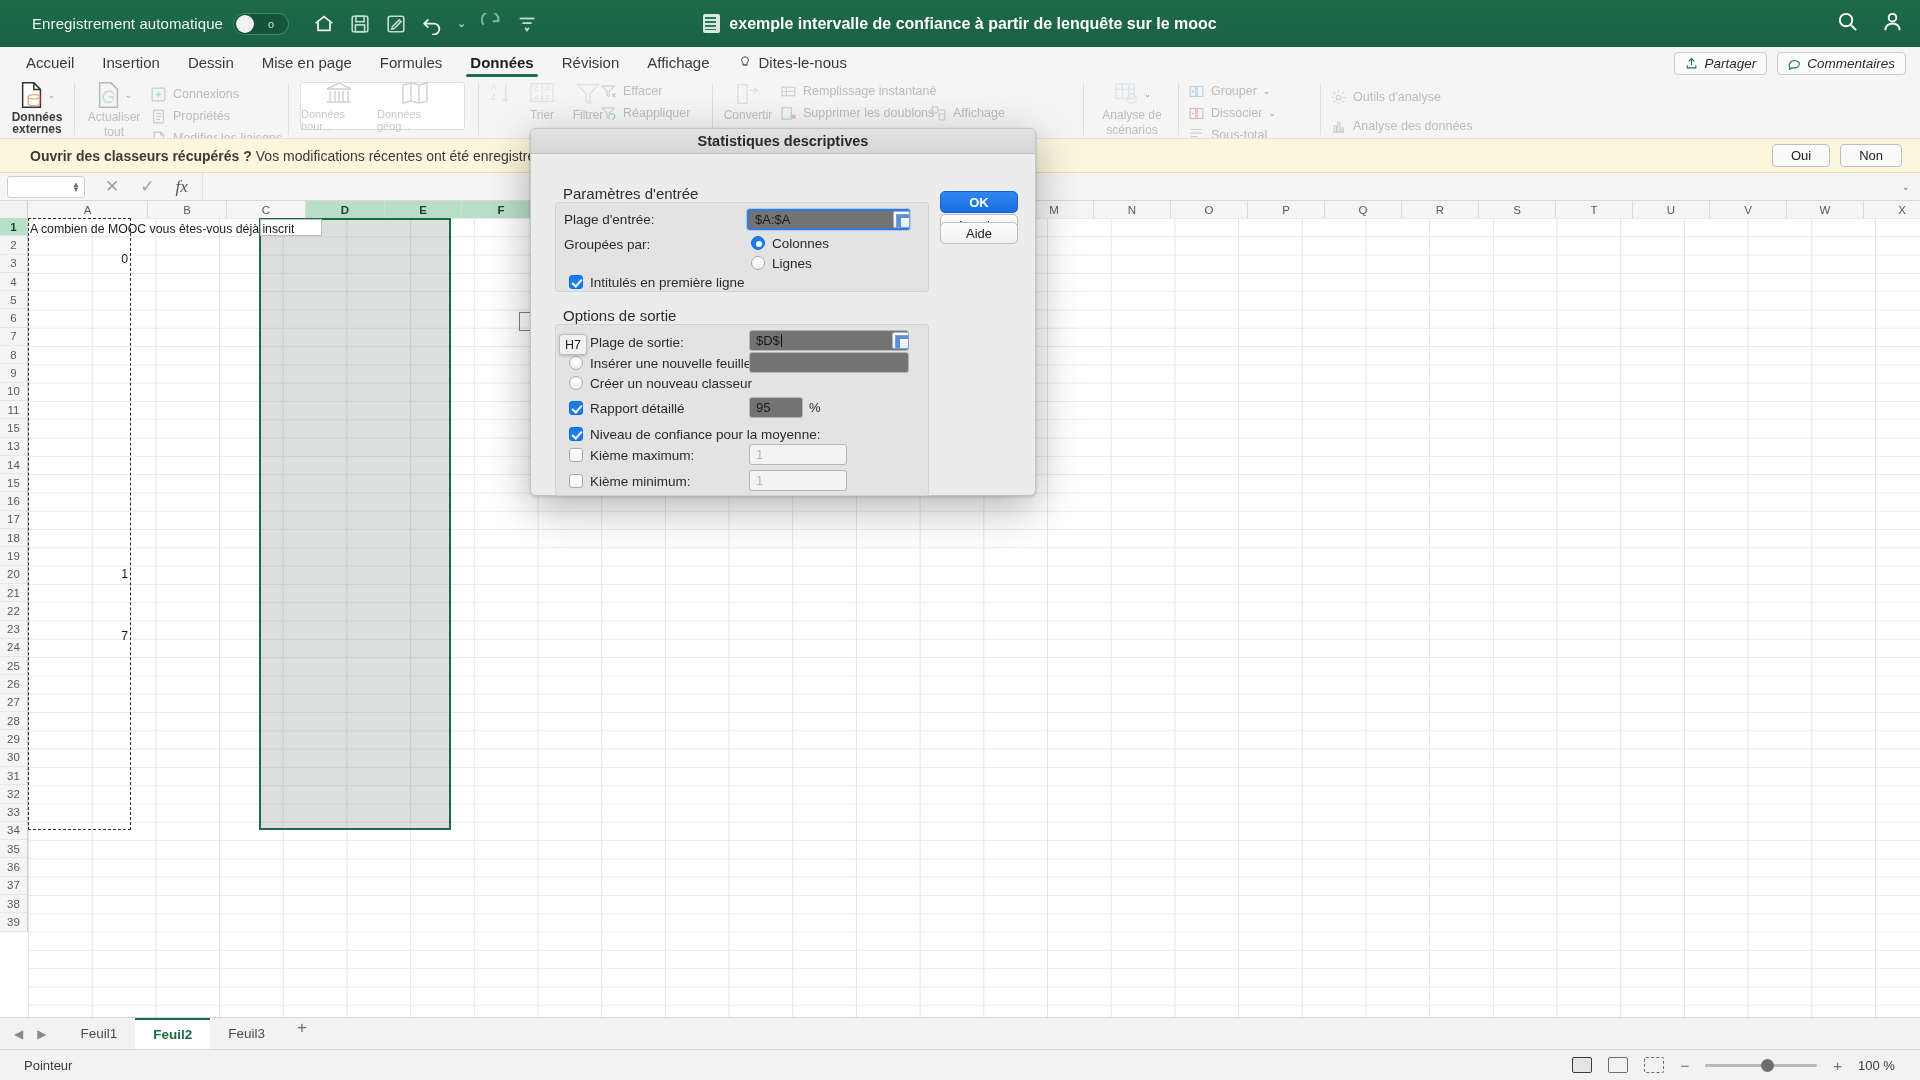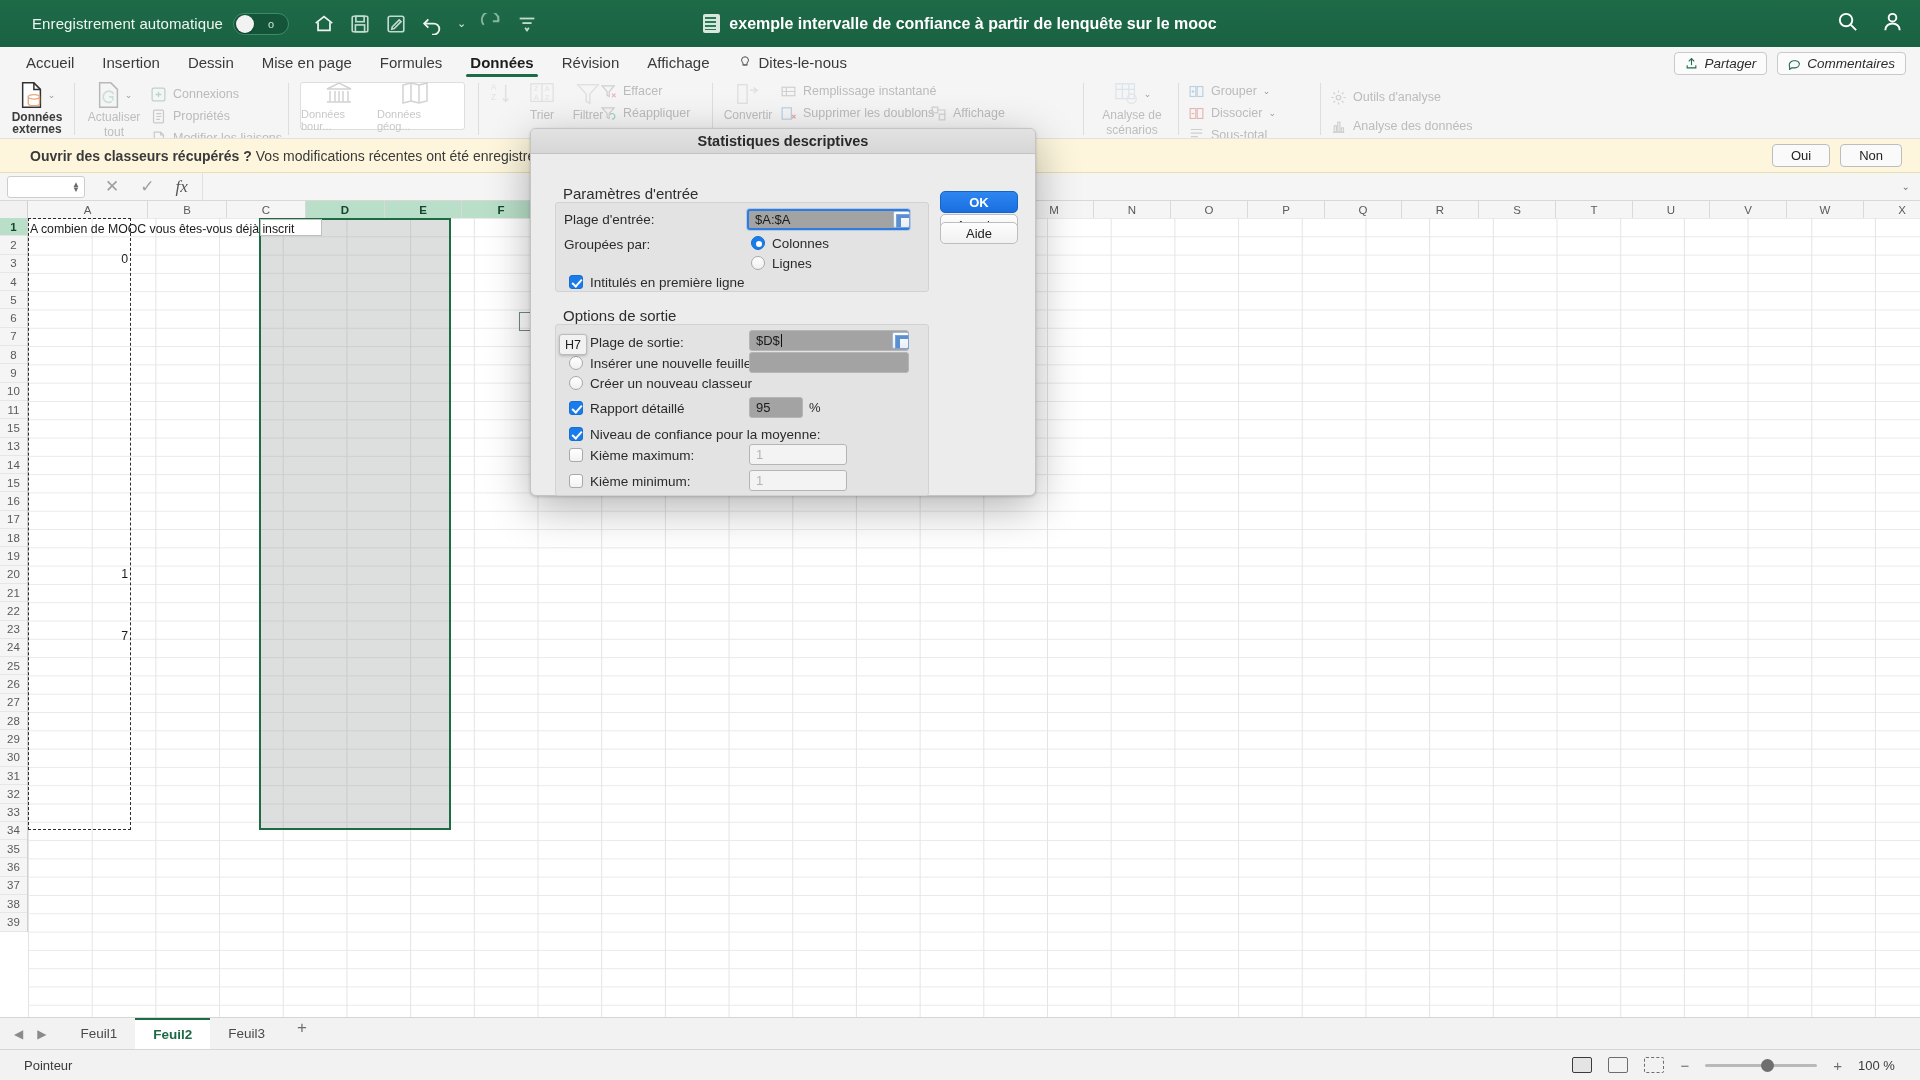--- a/index.html
+++ b/index.html
@@ -170,21 +170,21 @@
     display:flex; align-items:center; justify-content:center;
     font-size:14.5px; font-weight:600; color:#2a2a2a;
   }
   .dlg-body { position:relative; height:343px; }
   .sect-title { position:absolute; font-size:15px; color:#2e2e2e; }
   .panel {
     position:absolute; background:#e3e3e3; border:1px solid #d2d2d2; border-radius:3px;
   }
   .row-label { position:absolute; font-size:13.5px; color:#2b2b2b; white-space:nowrap; }
   .txtfield {
-    position:absolute; background:#a3a3a3; border:1px solid #b5b5b5; border-radius:3px;
+    position:absolute; background:#737373; border:1px solid #b5b5b5; border-radius:3px;
     height:21px; font-size:13px; color:#1b1b1b; display:flex; align-items:center;
     padding-left:6px;
   }
   .txtfield.focus { border:2px solid #2f7ce0; box-shadow:0 0 0 1px rgba(47,124,224,.25); }
   .txtfield .caret-i { width:1px; height:13px; background:#111; margin-left:1px; }
   .picker {
     position:absolute; width:17px; height:17px; border:1px solid #9fb8d6; border-radius:2px;
     background:linear-gradient(180deg,#ffffff,#e8eef6);
   }
   .picker:after {

